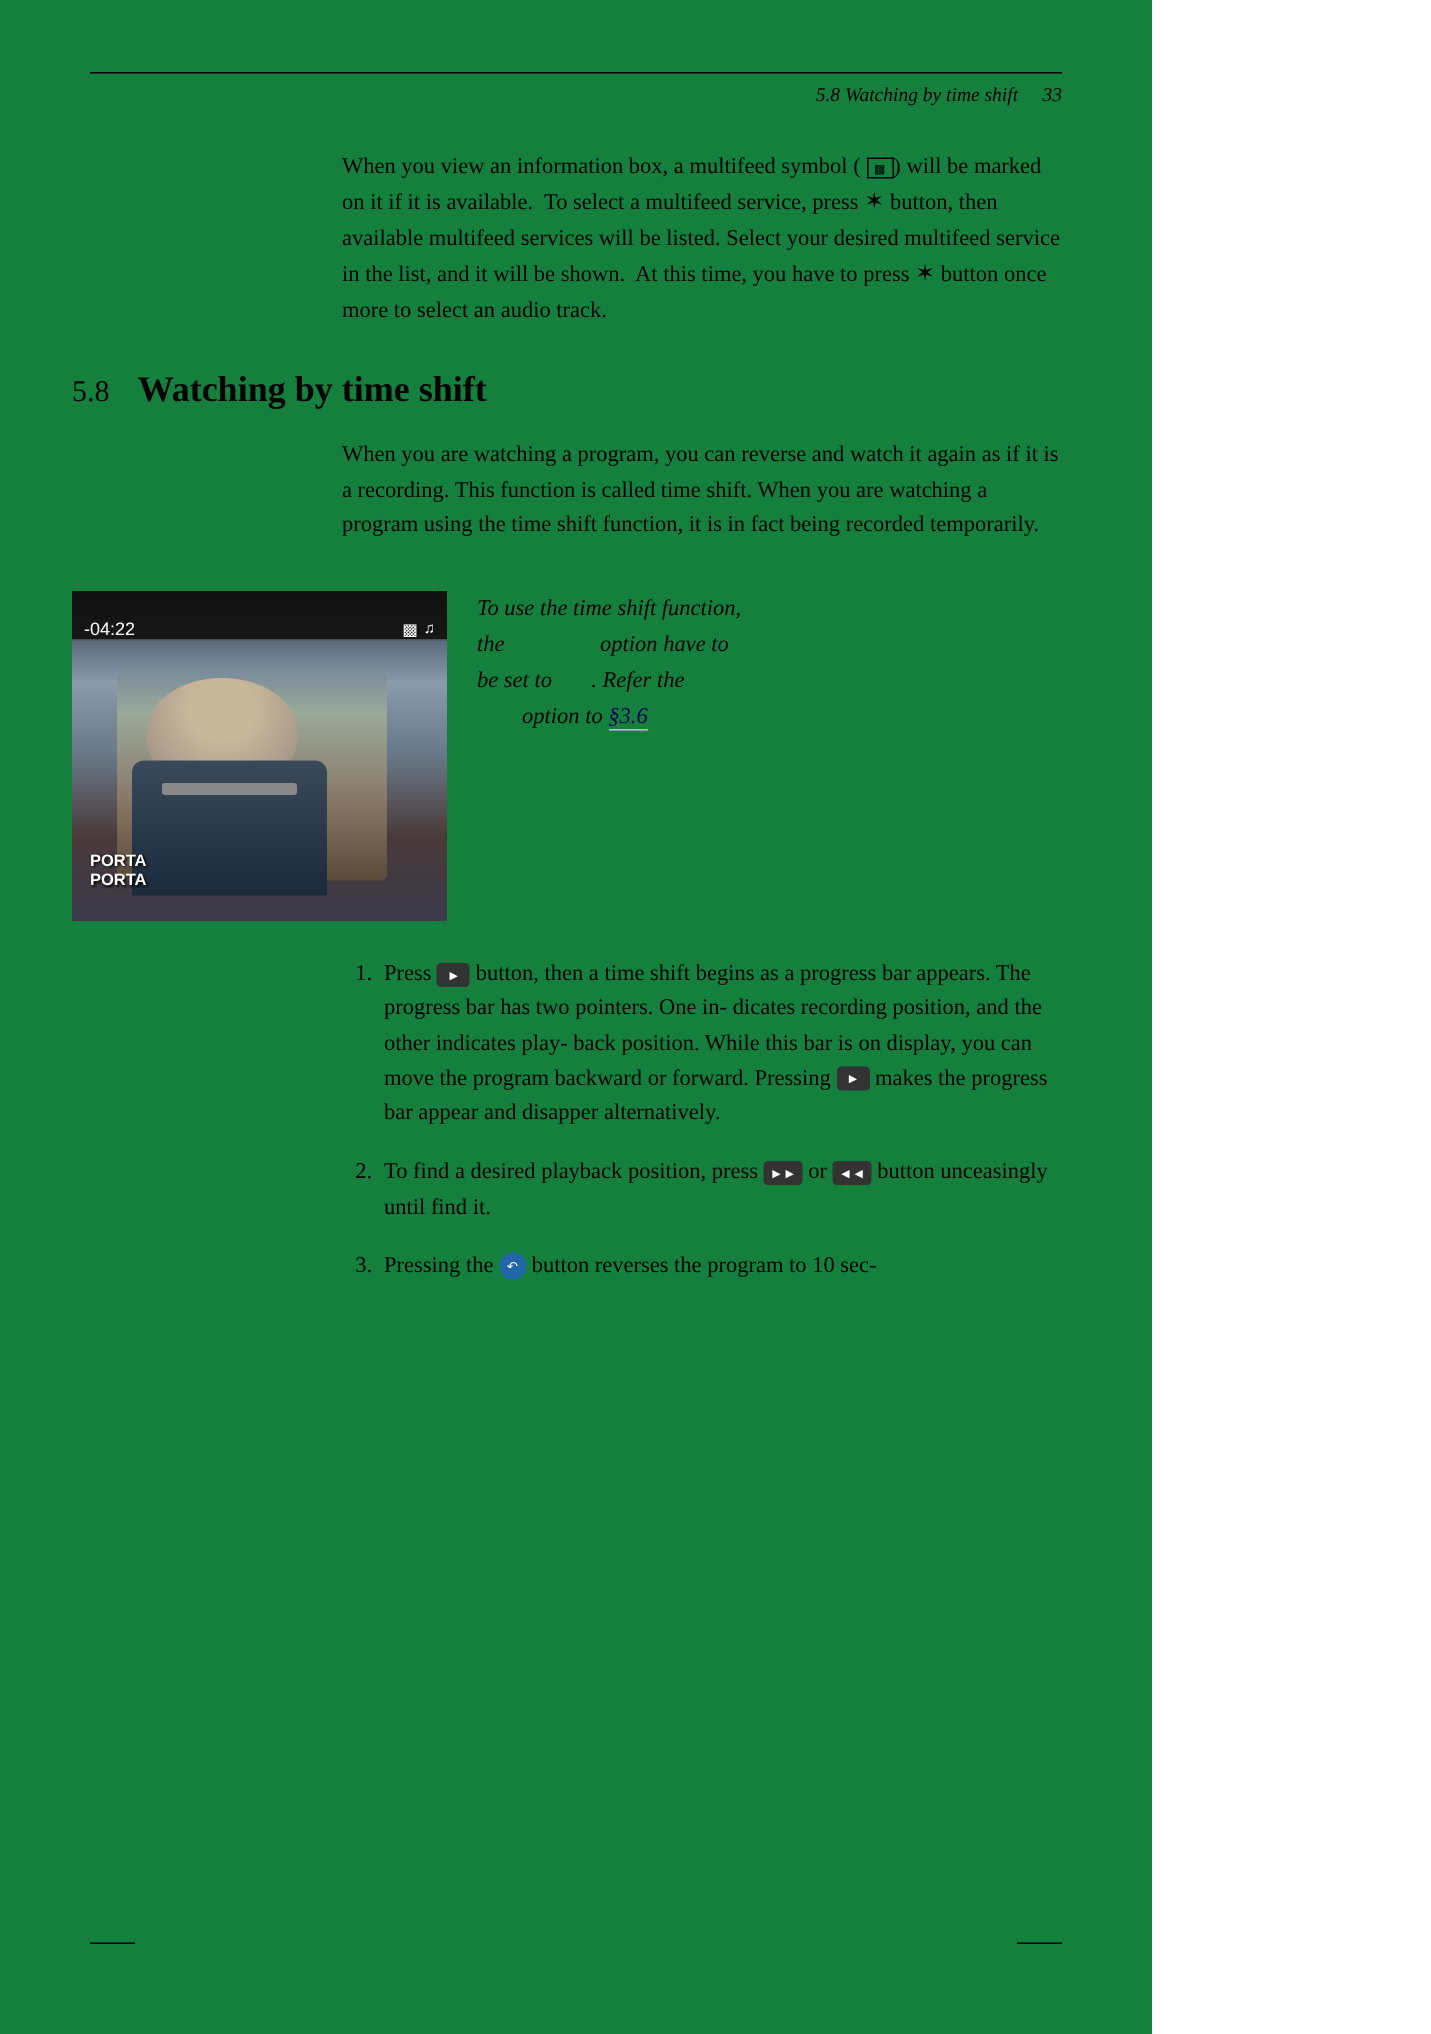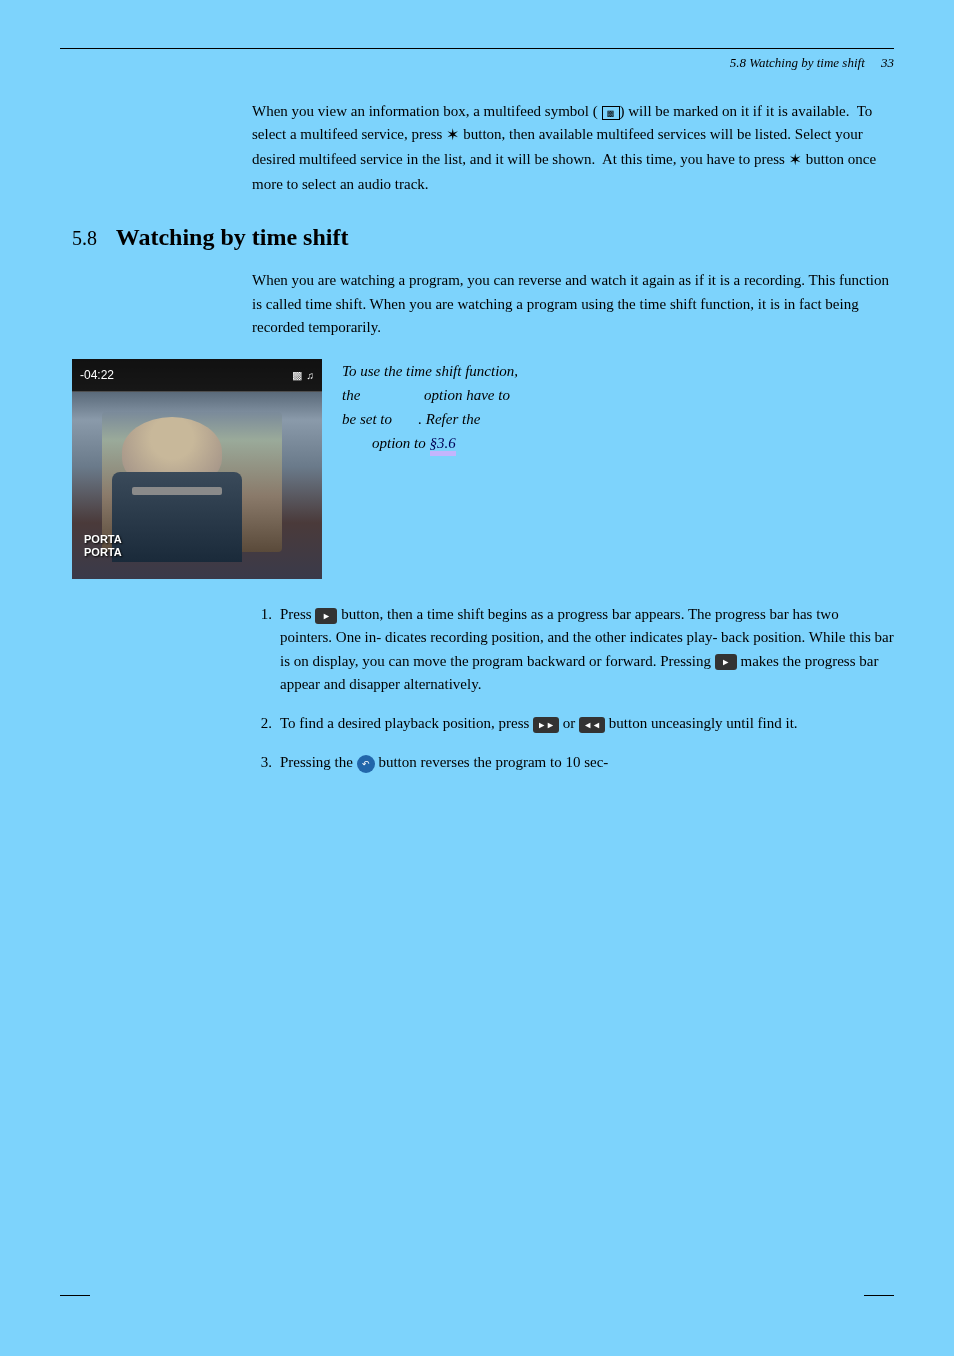--- a/index.html
+++ b/index.html
@@ -8,23 +8,23 @@
       background: #fff;
       font-family: "Times New Roman", Times, serif;
       font-size: 15px;
       color: #000;
       width: 954px;
       min-height: 1356px;
       position: relative;
     }
 
     .page {
-      width: 954px;
+      width: 768px;
       min-height: 1356px;
-      background: #7dd3fc;
+      background: #15803d;
       position: relative;
       padding: 0;
     }
 
     
     .page-header {
       position: absolute;
       top: 48px;
       left: 60px;
       right: 60px;
@@ -53,21 +53,21 @@
       bottom: 60px;
       right: 60px;
       width: 30px;
       border-top: 1px solid #000;
     }
 
     
     .content {
       position: absolute;
       top: 100px;
-      left: 72px;
+      left: 48px;
       right: 60px;
     }
 
     
     .indented-block {
       margin-left: 180px;
       margin-right: 0;
       line-height: 1.55;
       margin-bottom: 28px;
     }
@@ -88,21 +88,21 @@
     }
 
     
     .timeshift-section {
       margin-top: 10px;
     }
 
     .timeshift-intro {
       margin-left: 180px;
       line-height: 1.55;
-      margin-bottom: 20px;
+      margin-bottom: 32px;
     }
 
     
     .two-col {
       display: flex;
       gap: 20px;
       margin-bottom: 24px;
     }
 
     .col-image {
@@ -128,21 +128,21 @@
     }
 
     .tv-top-bar {
       position: absolute;
       top: 0;
       left: 0;
       right: 0;
       height: 32px;
       background: rgba(0,0,0,0.7);
       display: flex;
-      align-items: center;
+      align-items: flex-end;
       justify-content: space-between;
       padding: 0 8px;
     }
 
     .tv-timer {
       color: #fff;
       font-size: 12px;
       font-family: Arial, sans-serif;
     }
 
@@ -263,21 +263,21 @@
       position: relative;
       color: white;
       font-size: 9px;
       text-align: center;
       line-height: 18px;
     }
 
     .link-ref {
       color: #000055;
       text-decoration: none;
-      border-bottom: 5px solid #c4b5fd;
+      border-bottom: 1px solid #c4b5fd;
     }
 
   </style>
 </head>
 <body>
 
 <div class="page">
 
   <div class="page-header">
     <span class="page-header-text">

